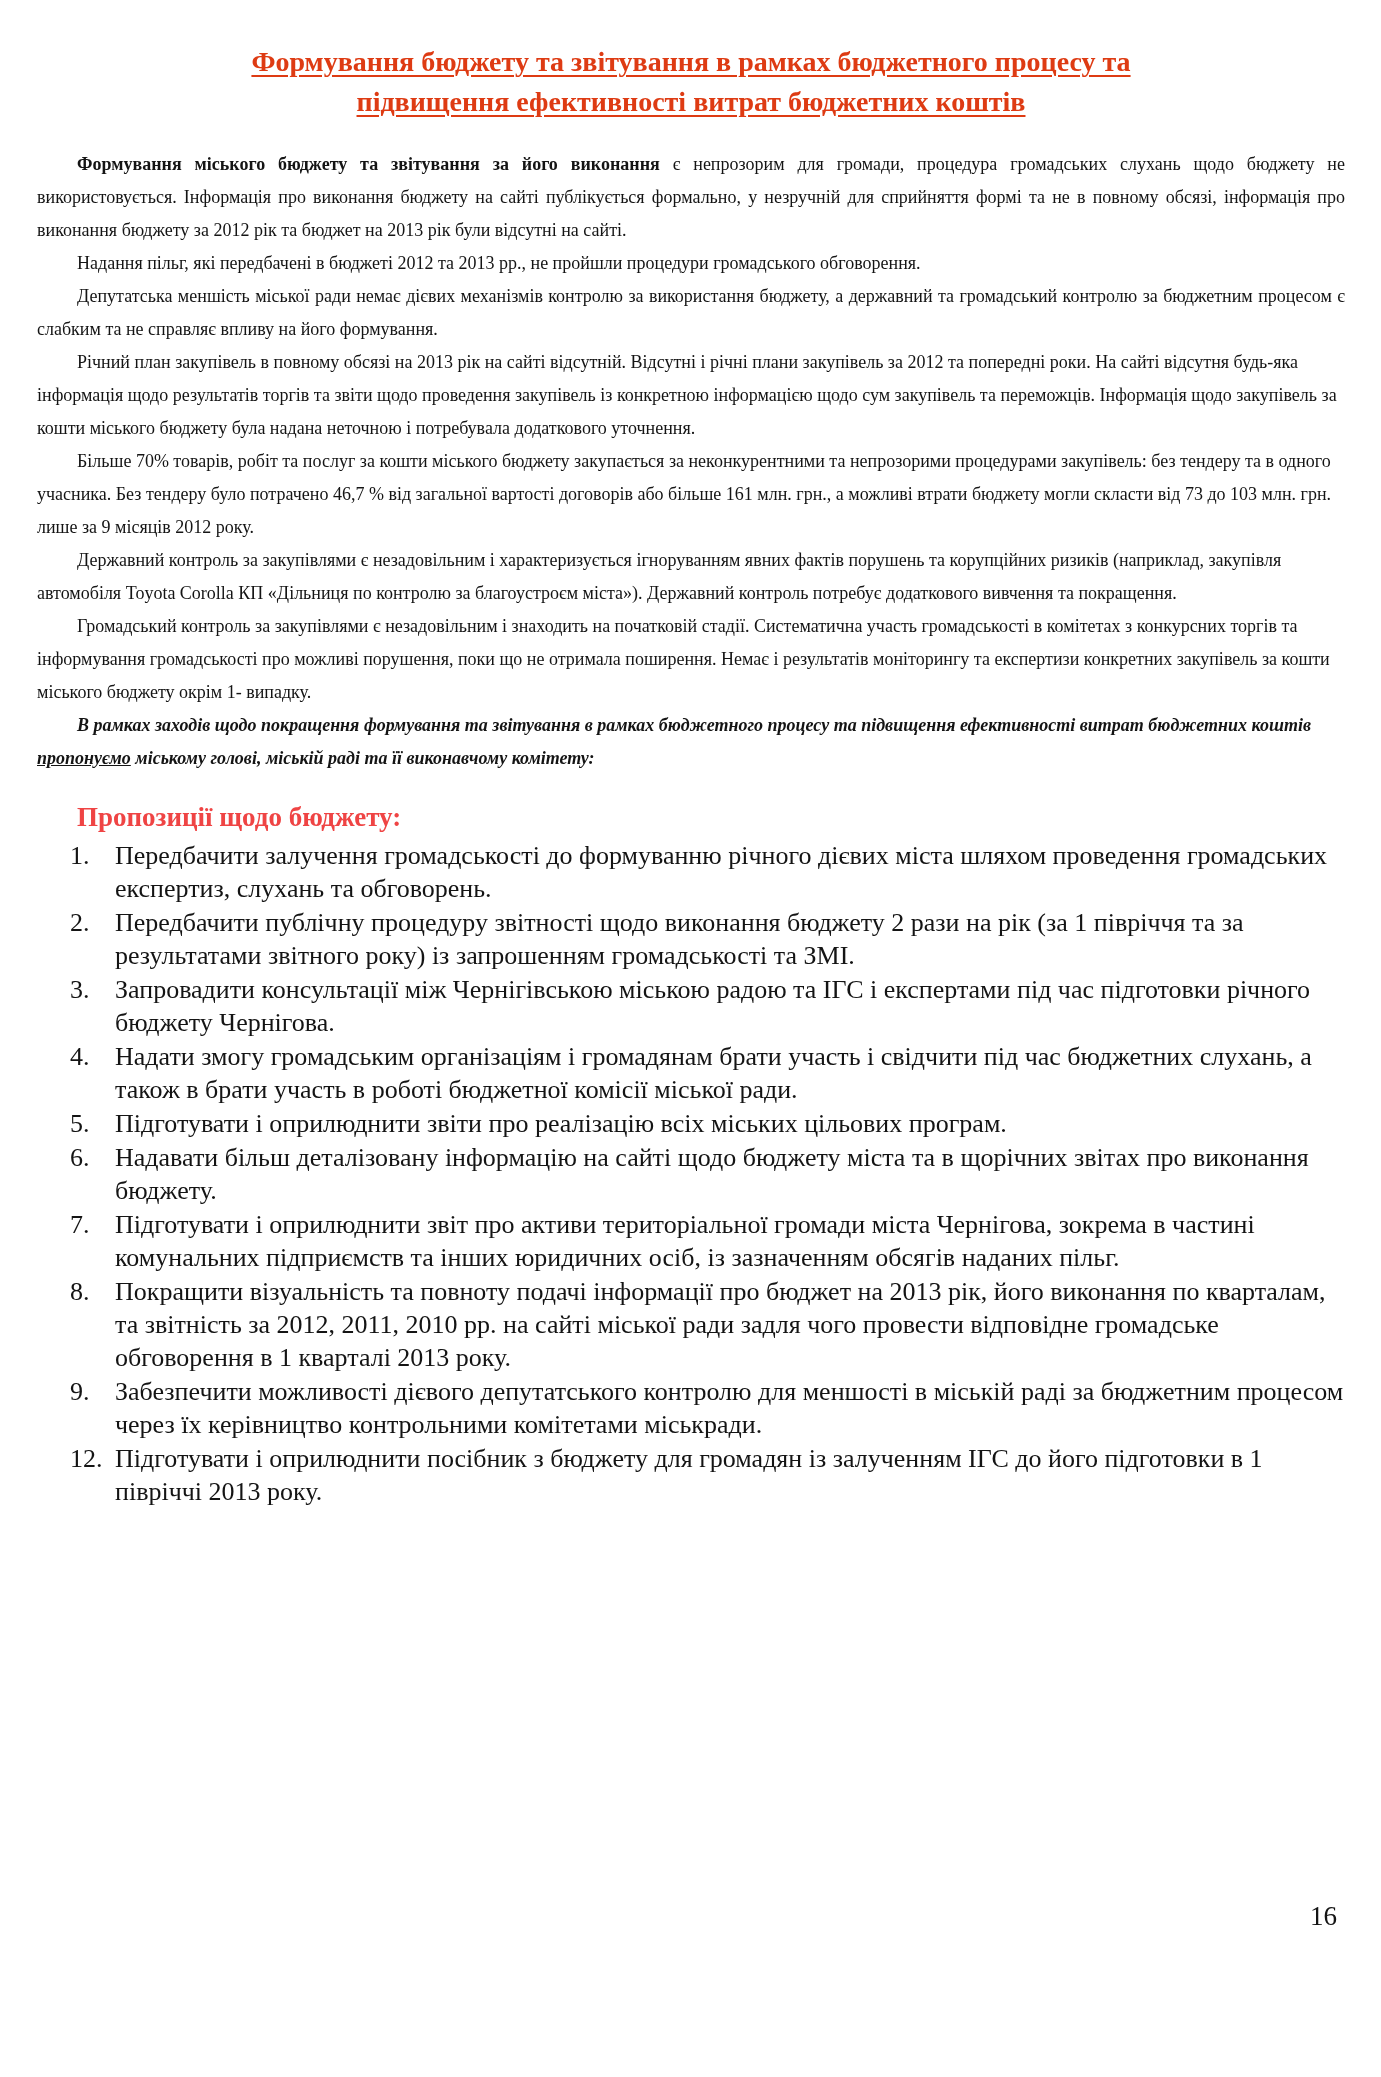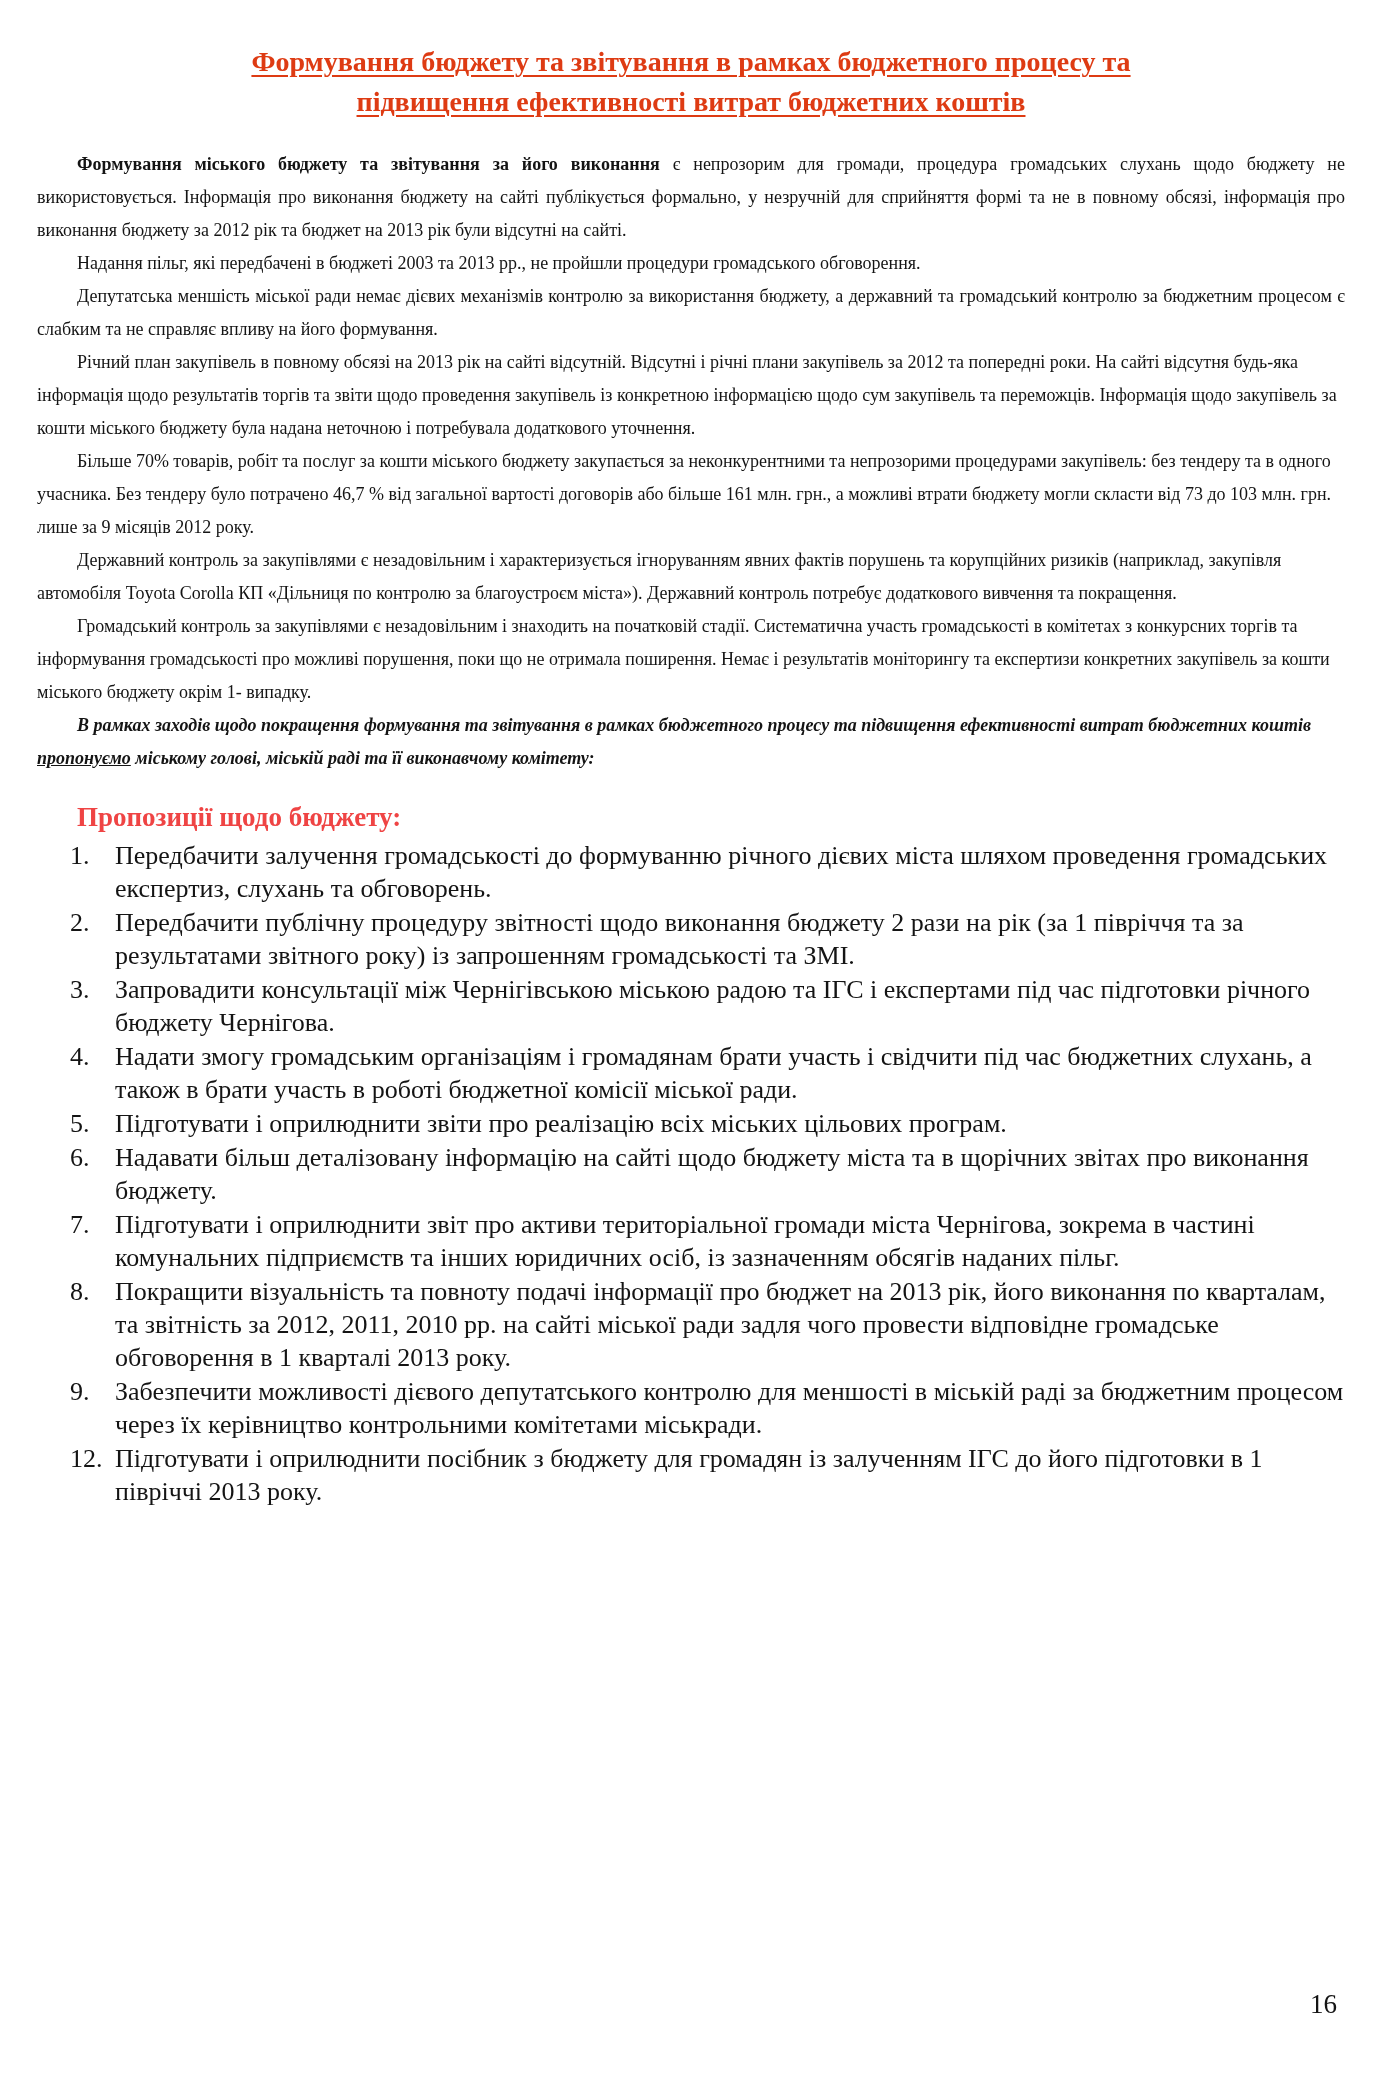--- a/index.html
+++ b/index.html
@@ -72,39 +72,39 @@
   .proposal-item .num {
     flex: 0 0 45px;
     max-width: 45px;
   }
   .proposal-item .txt {
     flex: 1 1 auto;
   }
   .page-number {
     position: absolute;
     right: 44px;
-    top: 1988px;
+    top: 1900px;
     font-size: 27px;
     line-height: 33px;
     color: #141414;
   }
 </style>
 </head>
 <body>
 
 <div class="page">
 
   <h1 class="doc-title">
     <span class="tline"><span>Формування бюджету та звітування в рамках бюджетного процесу та</span></span>
     <span class="tline"><span>підвищення ефективності витрат бюджетних коштів</span></span>
   </h1>
 
   <div class="bodytext">
     <p class="just"><b>Формування міського бюджету та звітування за його виконання</b><span> є  непрозорим для громади, процедура громадських слухань щодо бюджету не використовується. Інформація про виконання бюджету на сайті публікується формально, у незручній для сприйняття формі та не в повному обсязі, інформація про виконання бюджету за 2012 рік та бюджет на 2013 рік були відсутні на сайті.</span></p>
-    <p class="just"><span>Надання пільг, які передбачені в бюджеті 2003 та 2013 рр., не пройшли процедури громадського обговорення.</span></p>
+    <p class="just"><span>Надання пільг, які передбачені в бюджеті 2012 та 2013 рр., не пройшли процедури громадського обговорення.</span></p>
     <p class="just"><span>Депутатська меншість міської ради немає дієвих механізмів контролю за використання бюджету, а державний та громадський контролю за бюджетним процесом є слабким та не справляє впливу на його формування.</span></p>
     <p class="left"><span>Річний план закупівель в повному обсязі на 2013 рік на сайті відсутній. Відсутні і річні плани закупівель за 2012 та попередні роки. На сайті відсутня будь-яка інформація щодо результатів торгів та  звіти щодо проведення закупівель із конкретною інформацією щодо сум закупівель та переможців. Інформація щодо закупівель за кошти міського бюджету була надана неточною і потребувала додаткового уточнення.</span></p>
     <p class="left"><span>Більше 70% товарів, робіт та послуг за кошти міського бюджету закупається за неконкурентними та непрозорими процедурами закупівель: без тендеру та в одного учасника.  Без тендеру було потрачено  46,7 % від загальної вартості договорів або більше 161 млн. грн., а можливі втрати бюджету могли скласти від  73 до 103 млн. грн. лише за 9 місяців 2012 року.</span></p>
     <p class="left"><span>Державний контроль за закупівлями є незадовільним і характеризується ігноруванням явних фактів порушень та корупційних ризиків (наприклад, закупівля автомобіля Toyota Corolla  КП «Дільниця по контролю за благоустроєм міста»). Державний контроль  потребує додаткового вивчення та покращення.</span></p>
     <p class="left"><span>Громадський контроль за закупівлями є незадовільним і знаходить на початковій стадії. Систематична  участь громадськості в комітетах з конкурсних торгів та інформування громадськості про можливі порушення, поки що не отримала поширення. Немає і результатів моніторингу та експертизи конкретних закупівель за кошти міського бюджету окрім 1- випадку.</span></p>
     <p class="left intro-para"><span>В рамках заходів щодо покращення формування та звітування в рамках бюджетного процесу та підвищення ефективності витрат бюджетних коштів </span><span class="u">пропонуємо</span><span> міському голові, міській раді та її виконавчому комітету:</span></p>
   </div>
 
   <h2 class="section-heading">Пропозиції щодо бюджету:</h2>
 

